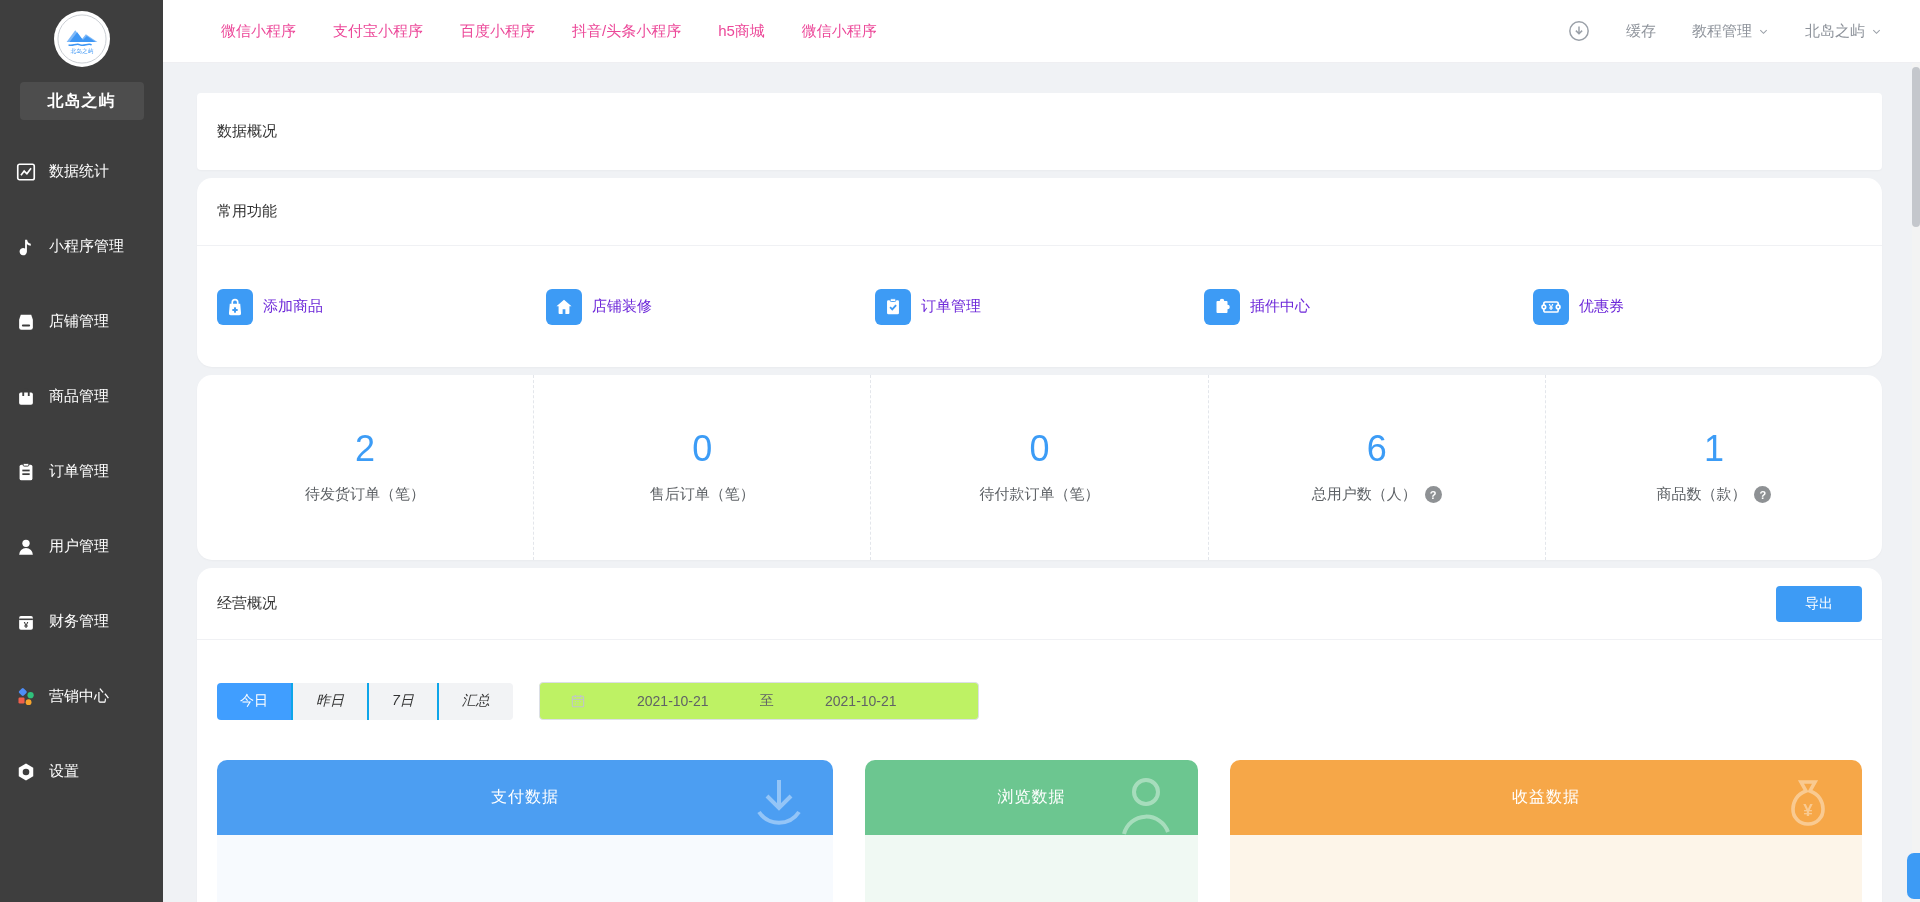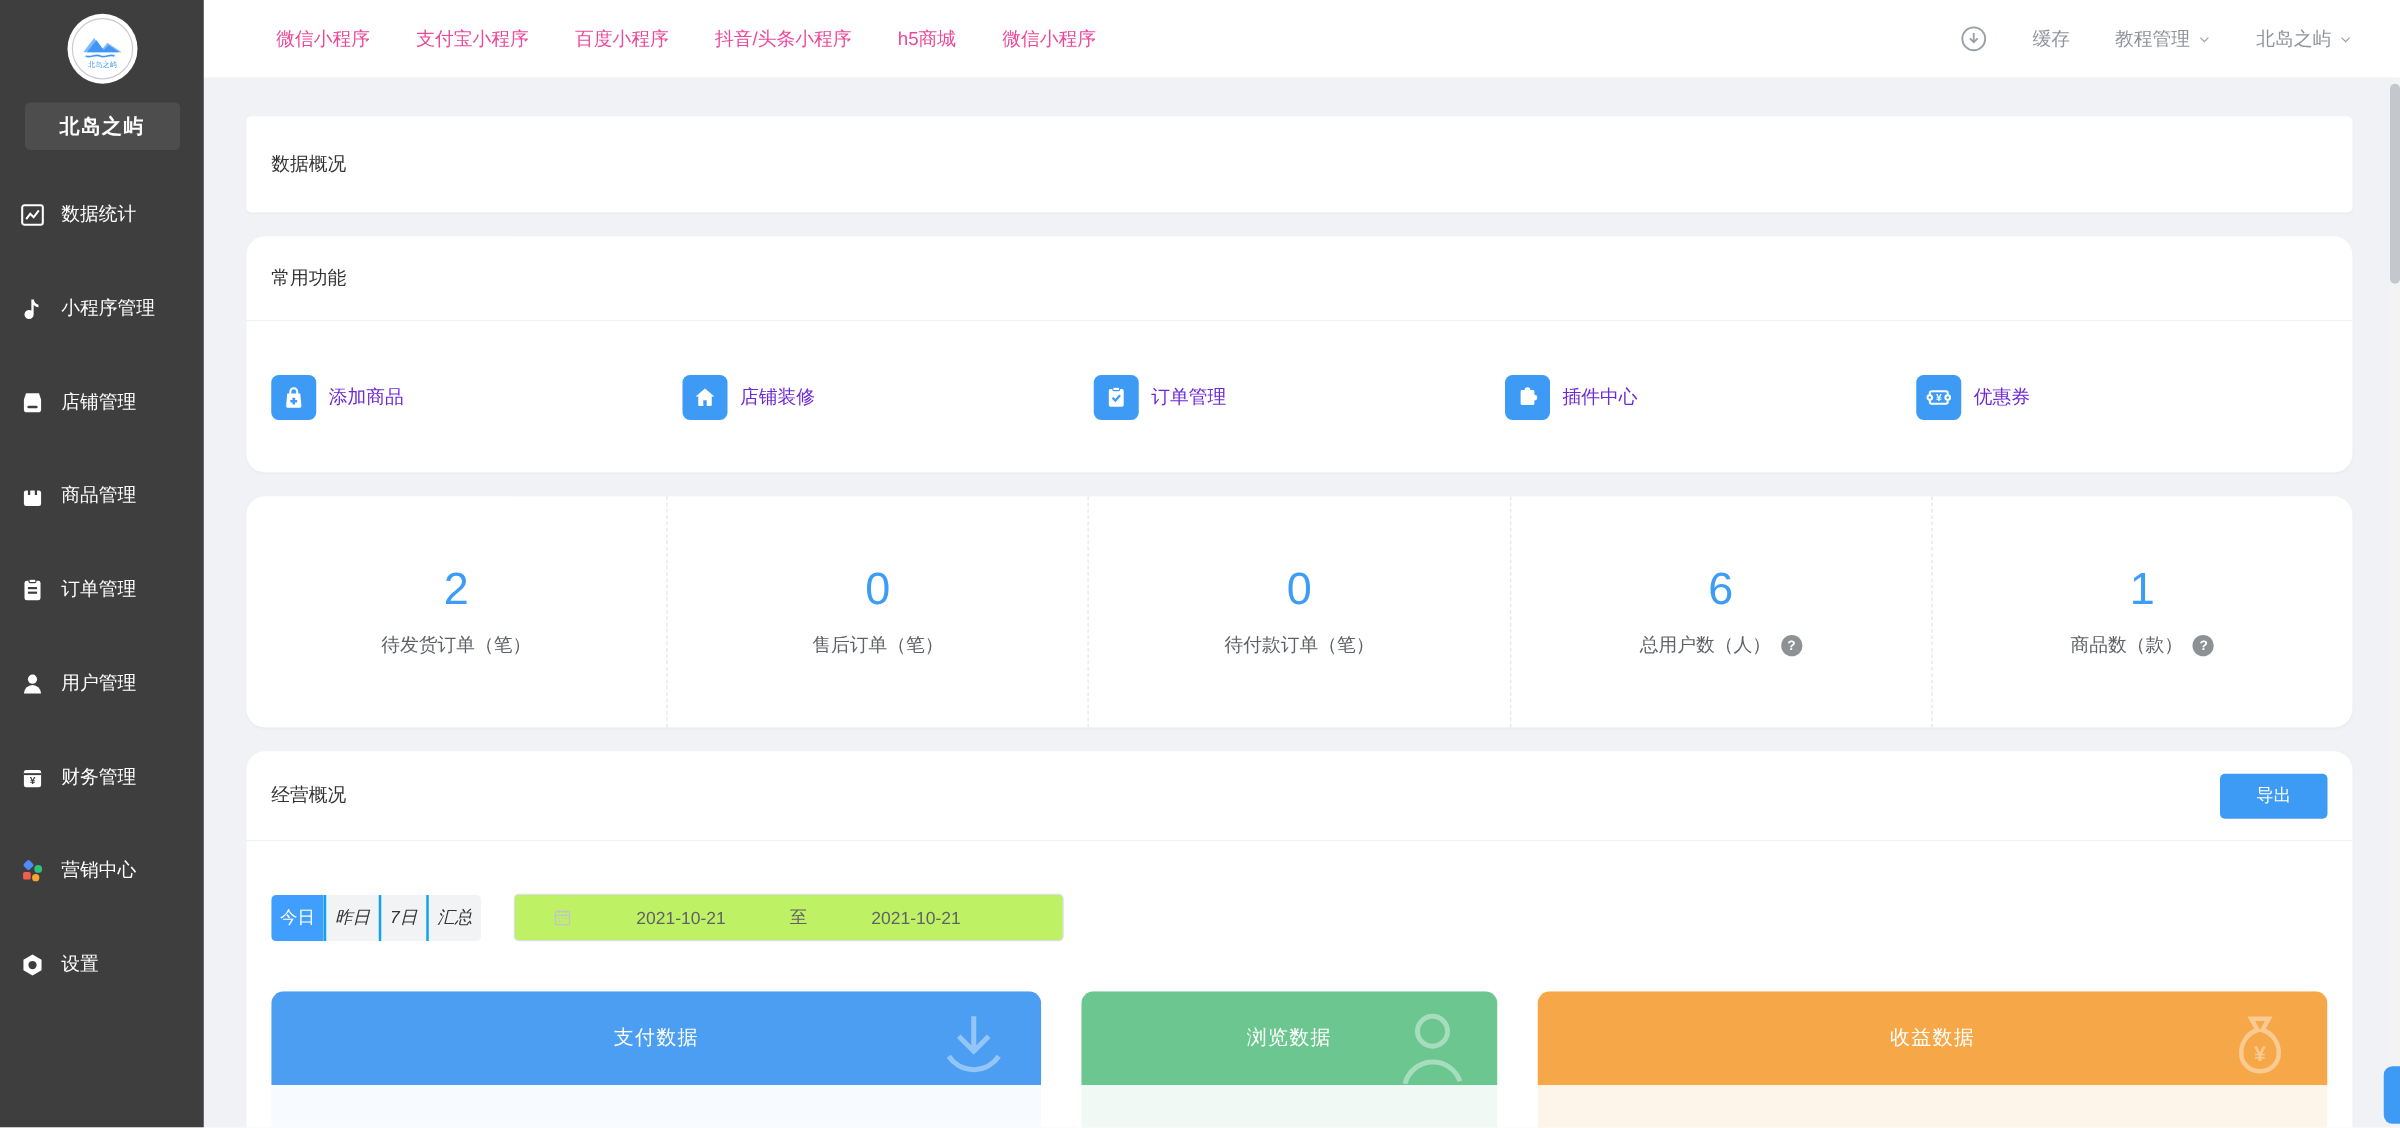--- a/index.html
+++ b/index.html
@@ -38,21 +38,21 @@
   .top-tab { font-size: 15px; color: #ec4899; cursor: pointer; white-space: nowrap; }
   .top-right { margin-left: auto; display: flex; align-items: center; gap: 36px; padding-right: 38px; }
   .top-action { font-size: 15px; color: #8E939B; display: flex; align-items: center; gap: 6px; cursor: pointer; }
   .chevron { width: 11px; height: 11px; }
   
   .main {
     position: absolute; left: 163px; top: 63px; right: 0; bottom: 0;
     overflow: hidden; padding: 30px 38px 0 34px;
   }
   .card { background: #fff; border-radius: 4px; box-shadow: 0 1px 2px rgba(0,0,0,0.03); }
-  .card + .card { margin-top: 19px; border-radius: 15px; }
+  .card + .card { margin-top: 8px; border-radius: 15px; }
   .card-title-row { font-size: 15px; color: #333; }
   .card-overview { height: 77px; display: flex; align-items: center; padding: 0 20px; }
   
   .card-functions .fn-head {
     height: 68px; display: flex; align-items: center; padding: 0 20px;
     border-bottom: 1px solid #F0F1F4;
   }
   .fn-row { display: flex; align-items: center; height: 121px; padding: 0 20px; }
   .fn-item { flex: 1; display: flex; align-items: center; cursor: pointer; }
   .fn-icon {
@@ -80,21 +80,21 @@
     height: 72px; display: flex; align-items: center; justify-content: space-between;
     padding: 0 20px; border-bottom: 1px solid #F0F1F4;
   }
   .export-btn {
     width: 86px; height: 36px; background: #3D9BF5; color: #fff; font-size: 14px;
     border: none; border-radius: 4px; cursor: pointer;
   }
   .biz-filters { display: flex; align-items: center; margin: 42px 20px 0; gap: 26px; }
   .range-group { display: flex; border-radius: 4px; overflow: hidden; }
   .range-btn {
-    height: 37px; padding: 0 7px; font-size: 14px; border: none; cursor: pointer;
+    height: 37px; padding: 0 23px; font-size: 14px; border: none; cursor: pointer;
     background: #F2F3F5; color: #333;
   }
   .range-btn + .range-btn { border-left: 2px solid #0ea5e9; font-style: italic; }
   .range-btn.active { background: #409EFF; color: #fff; border-left: none; }
   .date-input {
     width: 440px; height: 38px; border: 1px solid #DCDFE6; border-radius: 4px;
     background: #bef264; display: flex; align-items: center; padding: 0 30px; cursor: pointer;
   }
   .date-input .cal-icon { width: 16px; height: 16px; flex: 0 0 16px; }
   .date-text { flex: 1; text-align: center; font-size: 14px; color: #606266; }

